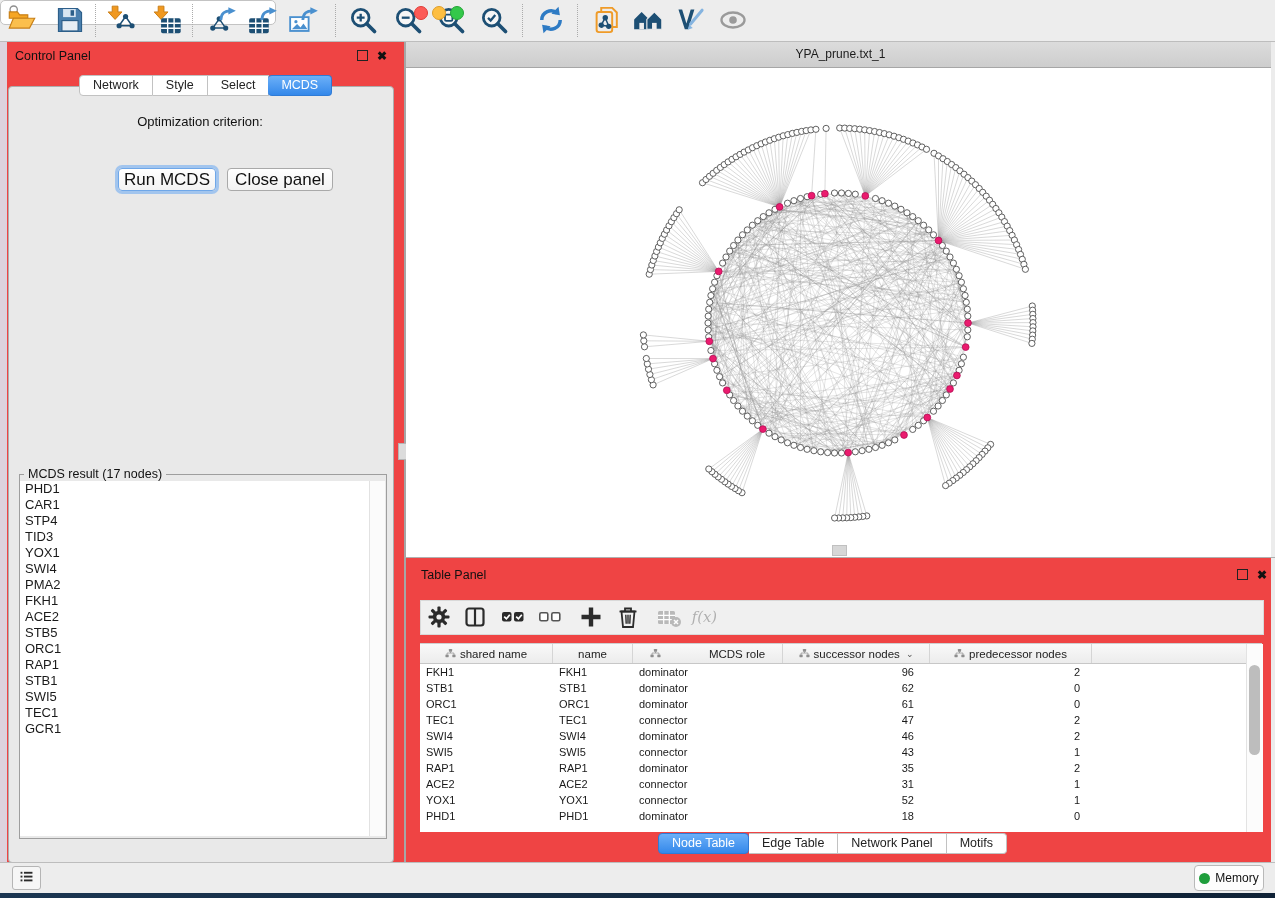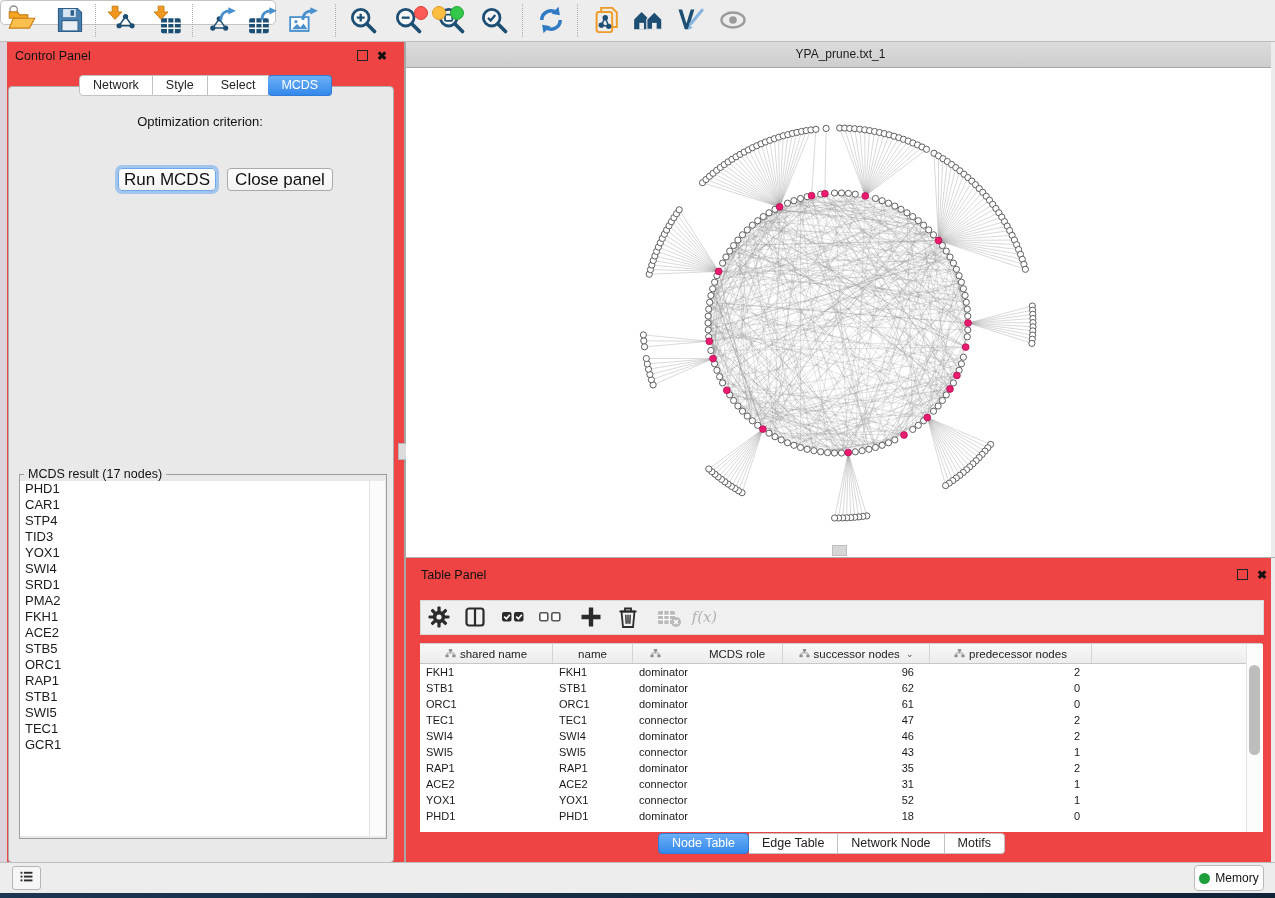--- a/index.html
+++ b/index.html
@@ -228,21 +228,20 @@
   <div id="close-btn" class="abs mac-btn">Close panel</div>
   <div id="mcds-field" class="abs"></div>
   <div id="mcds-legend" class="abs">MCDS result (17 nodes)</div>
   <div id="mcds-list" class="abs">
       <div class="item">PHD1</div>
       <div class="item">CAR1</div>
       <div class="item">STP4</div>
       <div class="item">TID3</div>
       <div class="item">YOX1</div>
       <div class="item">SWI4</div>
-      <div class="item">SRD1</div>
       <div class="item">PMA2</div>
       <div class="item">FKH1</div>
       <div class="item">ACE2</div>
       <div class="item">STB5</div>
       <div class="item">ORC1</div>
       <div class="item">RAP1</div>
       <div class="item">STB1</div>
       <div class="item">SWI5</div>
       <div class="item">TEC1</div>
       <div class="item">GCR1</div>
@@ -1276,21 +1275,21 @@
           <div class="tcell num" style="width: 147px; padding-right: 16px;">18</div>
           <div class="tcell num" style="width: 162px; padding-right: 12px;">0</div>
         </div>
       </div>
   </div>
   <div id="tbl-track" class="abs"></div>
   <div id="tbl-thumb" class="abs"></div>
   <div id="tp-tabs" class="abs tabrow">
       <div class="tab first sel">Node Table</div>
       <div class="tab">Edge Table</div>
-      <div class="tab">Network Node</div>
+      <div class="tab">Network Panel</div>
       <div class="tab last">Motifs</div>
     </div>
 
   <div id="statusbar" class="abs"></div>
   <div id="menu-btn" class="abs">
       <span id="menu-ic"><svg viewBox="0 0 20 20">
           <g fill="#2b2b2b">
             <rect x="3" y="4.5" width="2.2" height="2.2"></rect>
             <rect x="7" y="4.5" width="10" height="2.2"></rect>
             <rect x="3" y="9" width="2.2" height="2.2"></rect>

